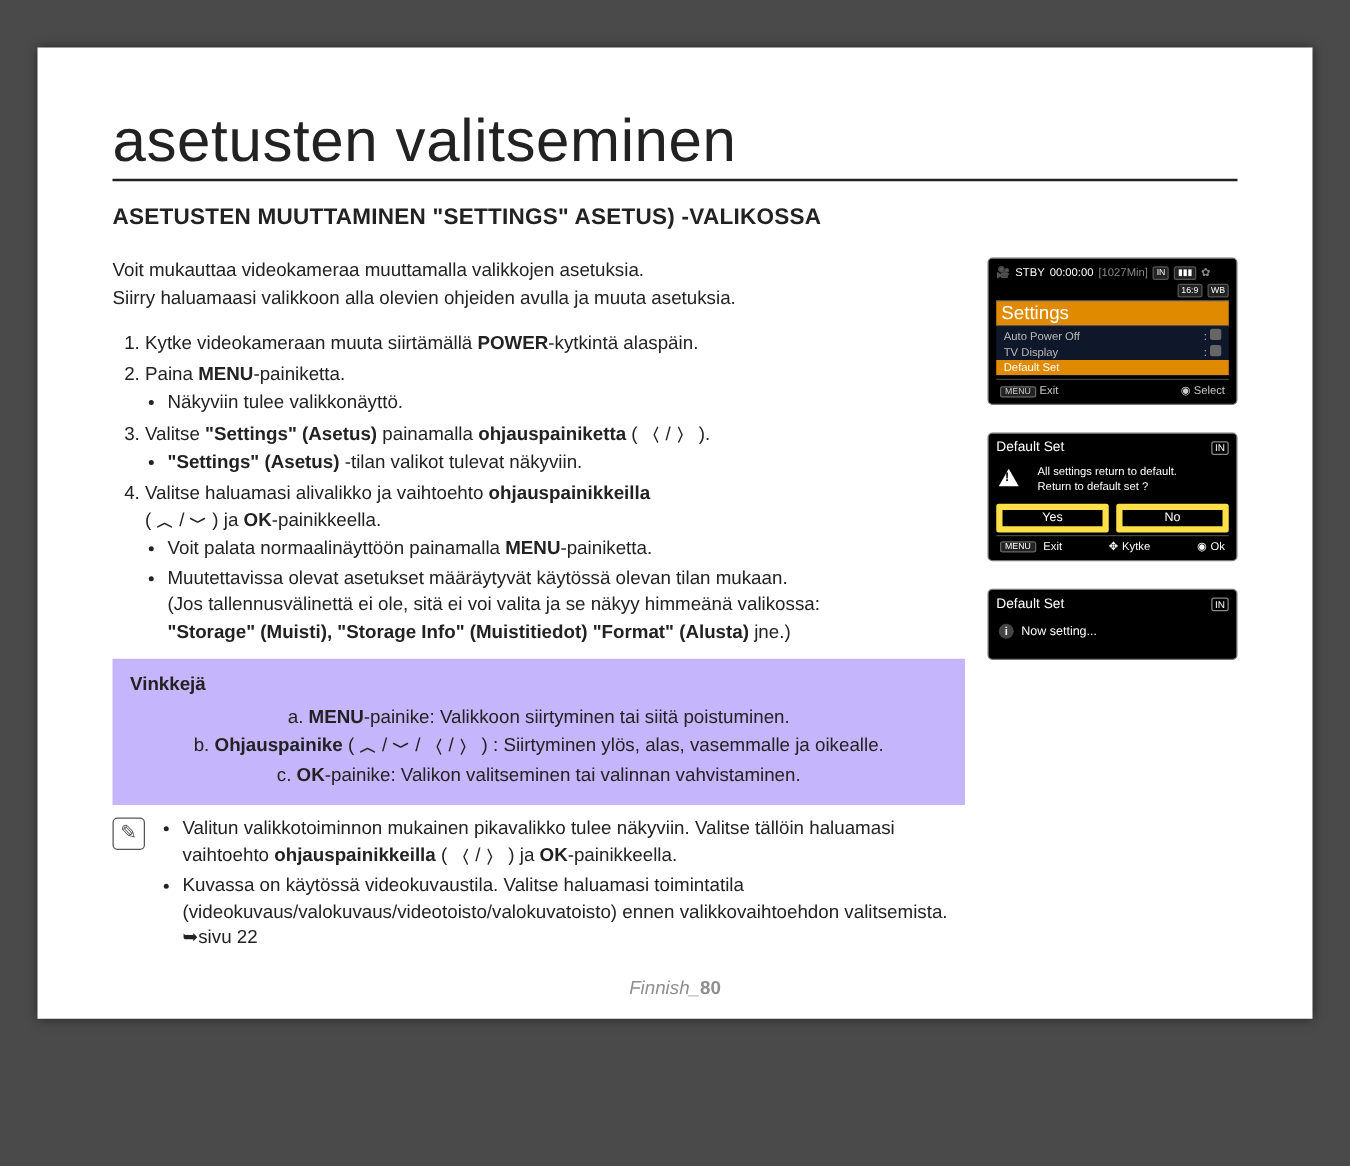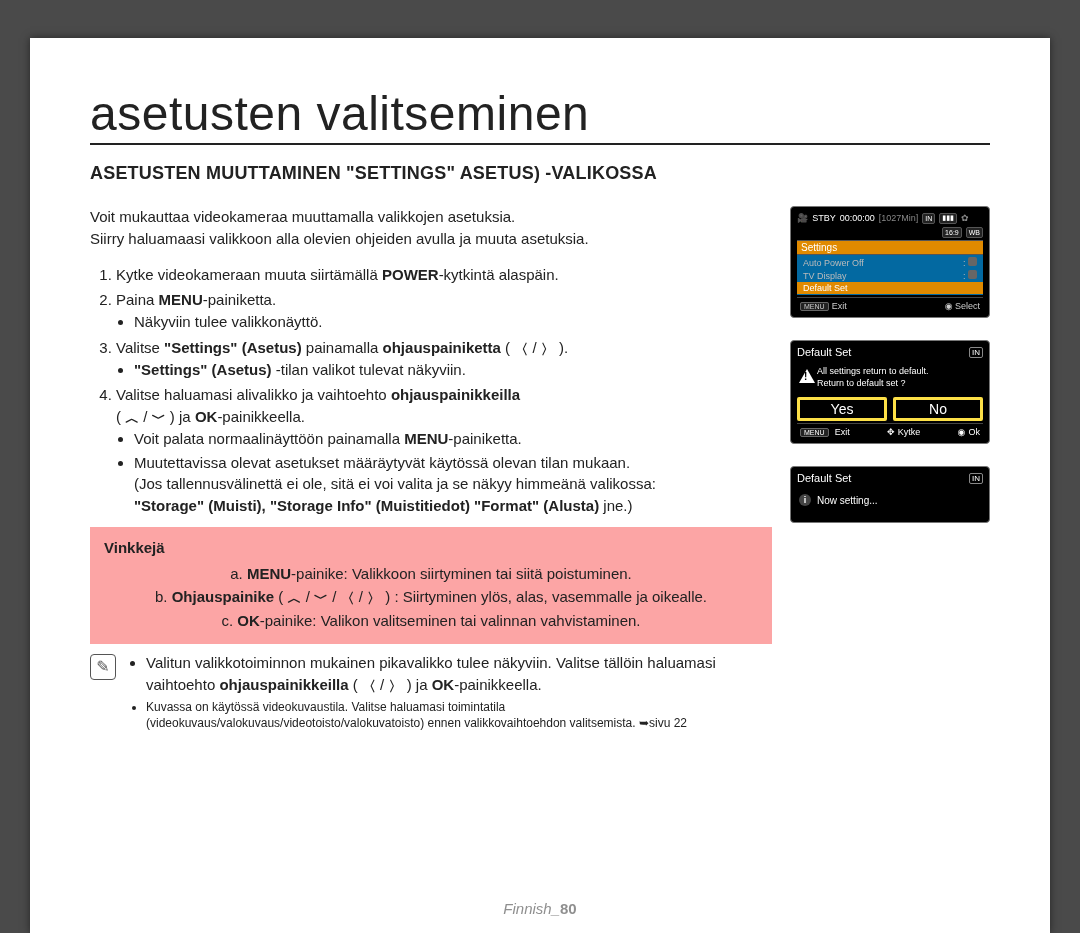--- a/index.html
+++ b/index.html
@@ -7,21 +7,21 @@
     background: #4a4a4a;
     font-family: Arial, Helvetica, sans-serif;
     display: flex;
     justify-content: center;
     align-items: flex-start;
     padding: 38px 30px;
   }
   .page {
     background: #fff;
     width: 1020px;
-    height: 895px;
+    height: 777px;
     padding: 48px 60px 31px 60px;
     position: relative;
     box-shadow: 0 0 8px rgba(0,0,0,0.5);
   }
   .title {
     font-size: 48px;
     font-weight: normal;
     color: #222;
     border-bottom: 2px solid #222;
     padding-bottom: 2px;
@@ -50,21 +50,21 @@
     display: flex;
     flex-direction: column;
     gap: 22px;
   }
   .intro { margin-bottom: 14px; }
   ol.steps { list-style: decimal; padding-left: 26px; margin-bottom: 10px; }
   ol.steps > li { margin-bottom: 4px; }
   ol.steps ul { list-style: disc; padding-left: 18px; }
   ol.steps ul li { margin-bottom: 2px; }
   .tips-box {
-    background: #fca5a5;
+    background: #c4b5fd;
     padding: 10px 14px;
     margin-top: 6px;
   }
   .tips-title { font-weight: bold; margin-bottom: 4px; }
   .tips-list { list-style: none; padding-left: 0; }
   .tips-list li { margin-bottom: 2px; text-align: center; }
   .note-row {
     display: flex;
     gap: 12px;
     margin-top: 8px;
@@ -77,59 +77,59 @@
     border-radius: 4px;
     display: flex;
     align-items: center;
     justify-content: center;
     font-size: 16px;
     color: #555;
     flex-shrink: 0;
     margin-top: 2px;
   }
   .note-list { list-style: disc; padding-left: 18px; flex: 1; }
-  .note-list .small { list-style: disc; font-size: 12px; line-height: 1.35; margin-top: 4px; }
+  .note-list .small { list-style: disc; font-size: 15px; line-height: 1.35; margin-top: 4px; }
   b { font-weight: bold; }
   
   .screen {
     background: #000;
     border-radius: 4px;
     color: #fff;
     font-size: 10px;
     padding: 5px 6px 6px 6px;
     border: 1px solid #777;
     width: 200px;
   }
   .screen .topbar { display: flex; align-items: center; gap: 4px; font-size: 9px; margin-bottom: 3px; height: 12px; }
   .screen .chip { display: inline-flex; align-items: center; justify-content: center; height: 11px; padding: 0 2px; background: #222; border:1px solid #555; border-radius:2px; font-size:7px; }
   .screen .menu-head {
-    background: #333; color: #aaa; font-size: 10px; padding: 1px 4px; border-top:1px solid #555; border-bottom:1px solid #555;
-  }
-  .screen .menu-body { background: #0369a1; padding: 1px 0; }
+    background: #333; color: #aaa; font-size: 15px; padding: 1px 4px; border-top:1px solid #555; border-bottom:1px solid #555;
+  }
+  .screen .menu-body { background: #0f172a; padding: 1px 0; }
   .screen .menu-row {
     display: flex; justify-content: space-between; align-items: center;
     padding: 1px 6px; font-size: 9px; color: #bbb;
     gap: 4px;
   }
   .screen .menu-row.sel { background: #e08a00; color: #fff; }
   .screen .bottombar {
     display: flex; gap: 10px; border-top: 1px solid #444; margin-top: 2px; padding: 3px 3px 0 3px;
     font-size: 9px; color: #ccc; align-items: center;
   }
   .screen .btn-chip { background: #222; border:1px solid #666; border-radius:2px; padding:0 3px; font-size:7px; margin-right:3px; }
   .screen-title { font-size: 11px; margin-bottom: 4px; display: flex; justify-content: space-between; align-items: center; }
-  .warn-body { display: flex; gap: 2px; align-items: flex-start; padding: 4px 2px 2px 2px; }
+  .warn-body { display: flex; gap: 15px; align-items: flex-start; padding: 4px 2px 2px 2px; }
   .warn-tri {
     width: 0; height: 0; border-left: 8px solid transparent; border-right: 8px solid transparent;
     border-bottom: 14px solid #fff; position: relative; flex-shrink:0; margin-top:3px;
   }
   .warn-tri::after { content:"!"; position:absolute; left:-3px; top:2px; color:#000; font-size:10px; font-weight:bold; }
   .warn-text { font-size: 9px; line-height: 1.3; }
   .yn-row { display:flex; gap:6px; margin:6px 0 2px 0; }
-  .yn-btn { flex:1; border:3px solid #fde047; text-align:center; font-size:14px; padding:1px 0; border-radius:2px; }
+  .yn-btn { flex:1; border:5px solid #fde047; text-align:center; font-size:10px; padding:1px 0; border-radius:2px; }
   .bottombar2 { display:flex; justify-content:space-between; font-size:9px; padding:3px 3px 0 3px; border-top:1px solid #444; }
   .bottombar2 span { display:flex; align-items:center; gap:3px; }
   .dot-i { width:12px; height:12px; border-radius:50%; background:#444; color:#fff; font-size:9px; display:inline-flex; align-items:center; justify-content:center; font-weight:bold; }
   .in-badge { font-size:8px; border:1px solid #888; padding:0 2px; border-radius:2px; }
   .page-num {
     position: absolute;
     bottom: 16px;
     left: 50%;
     transform: translateX(-50%);
     color: #8f8f8f;

